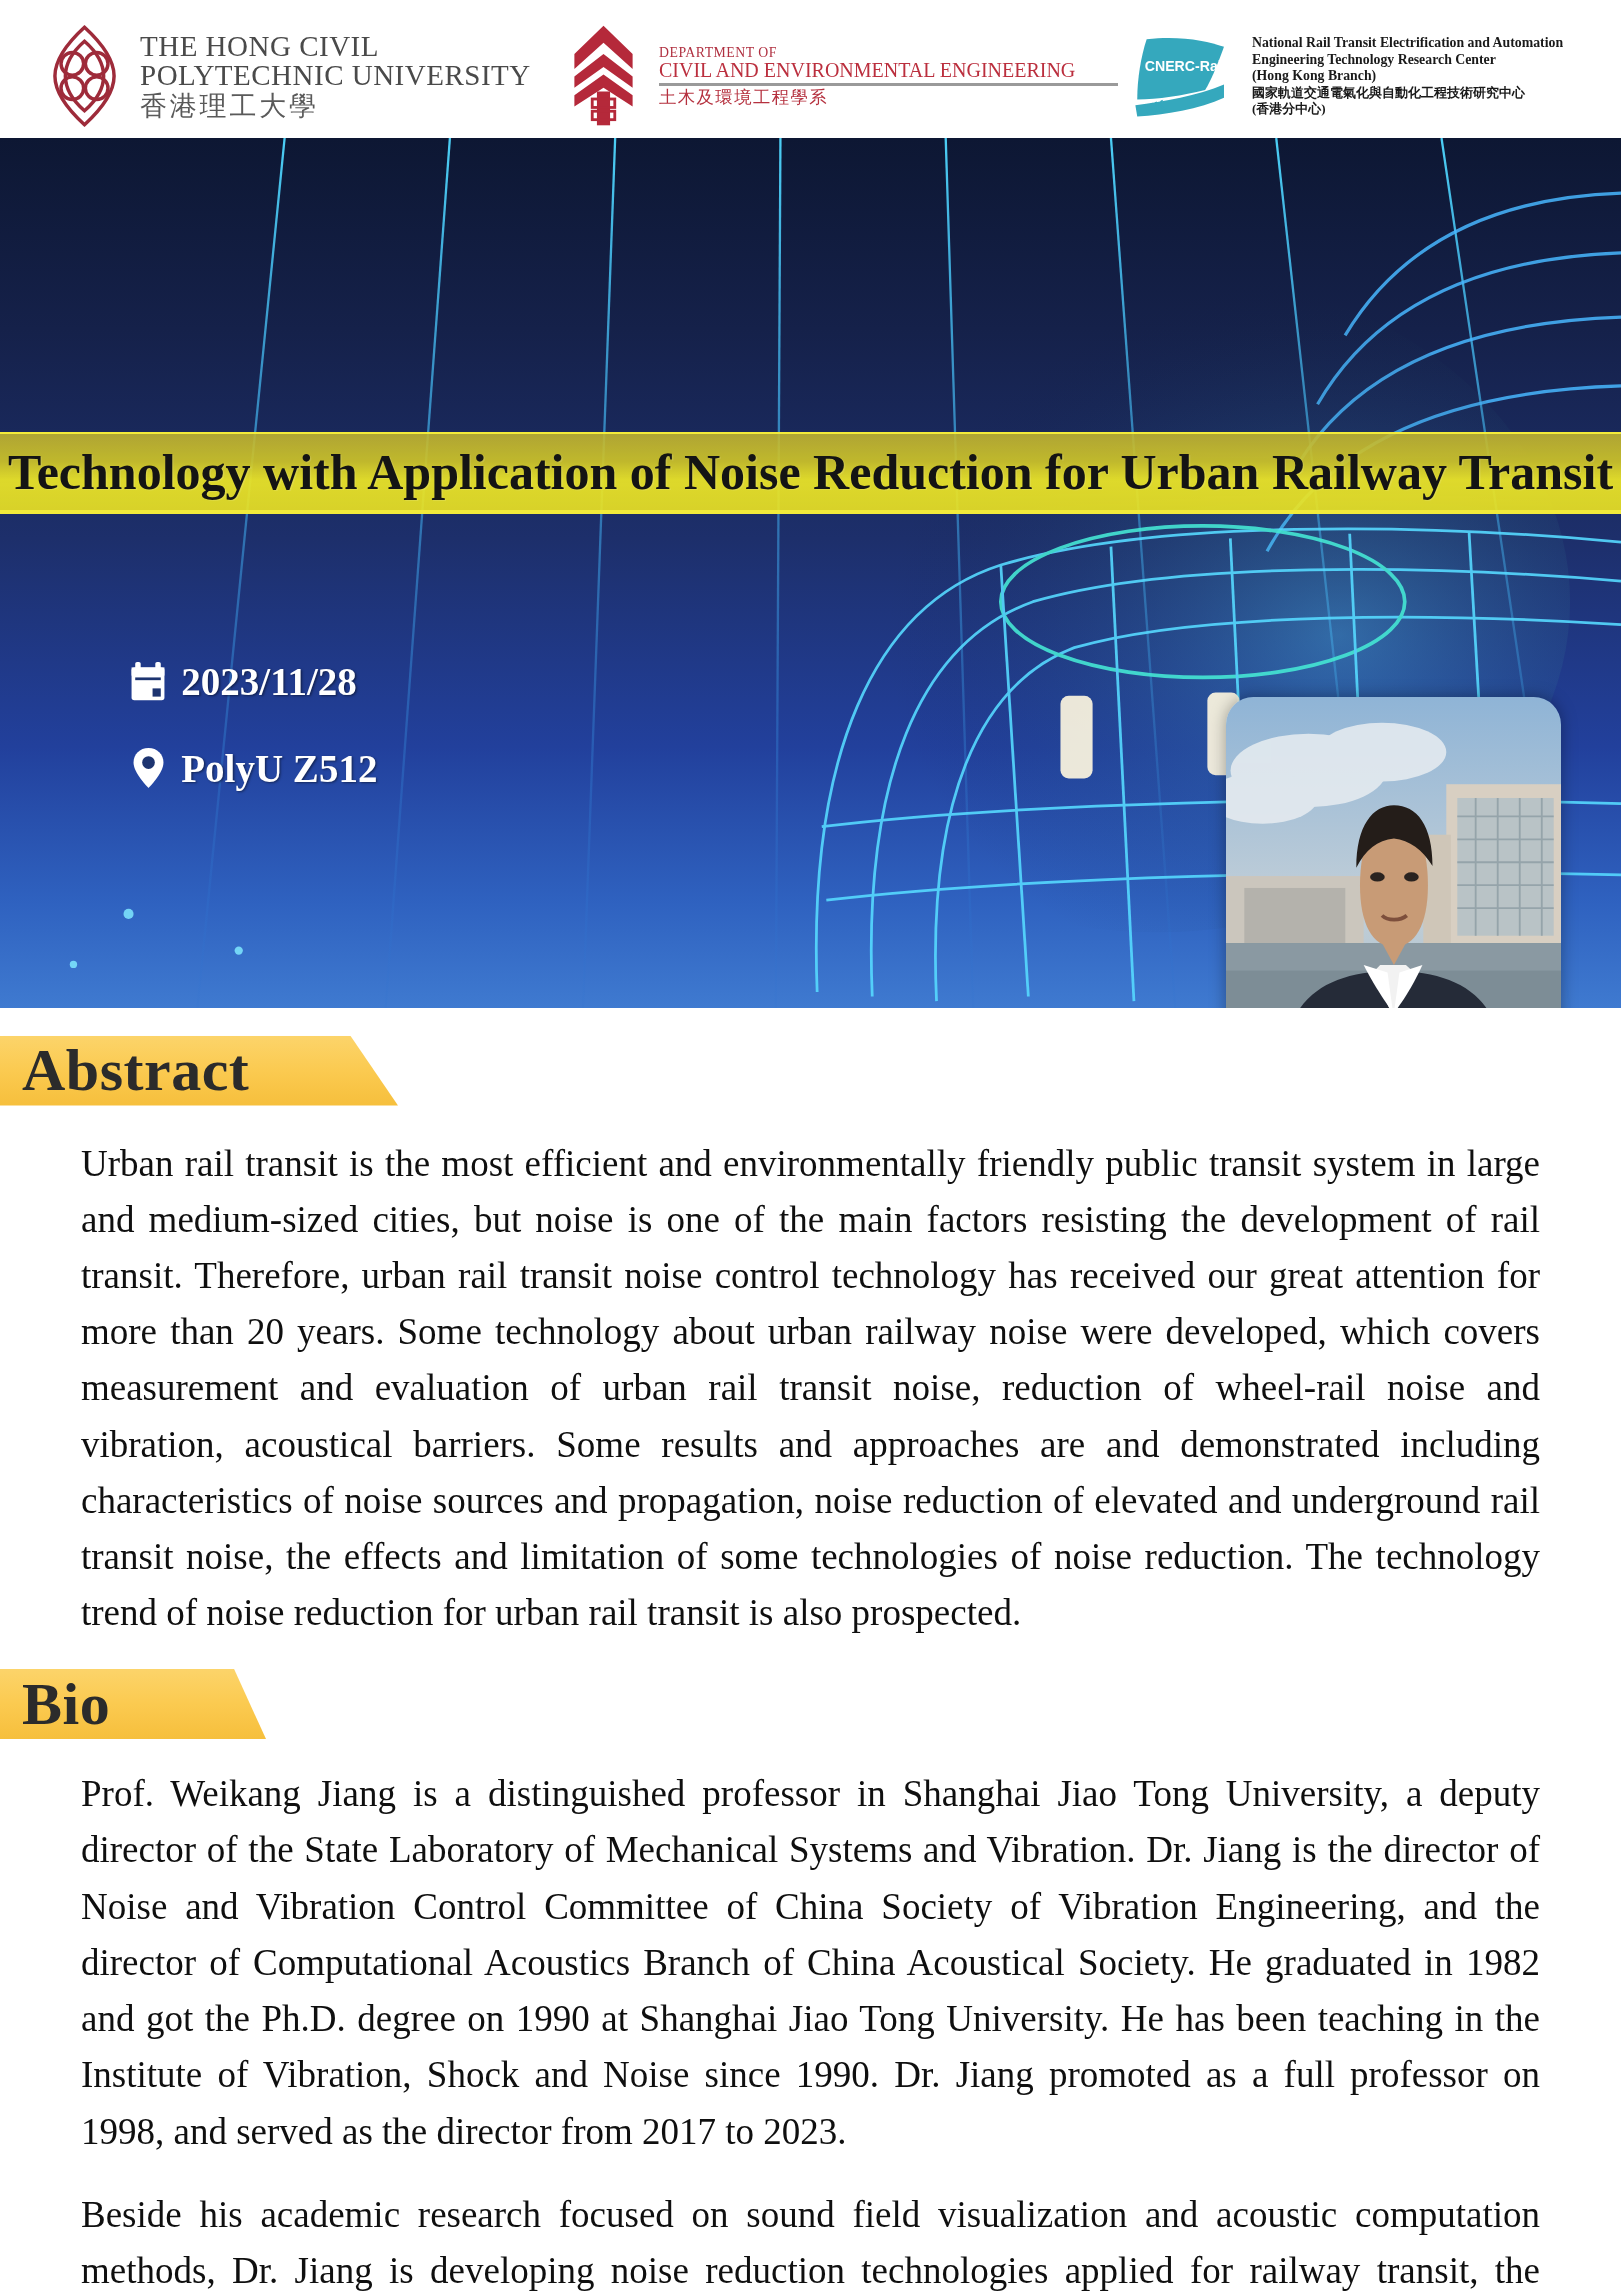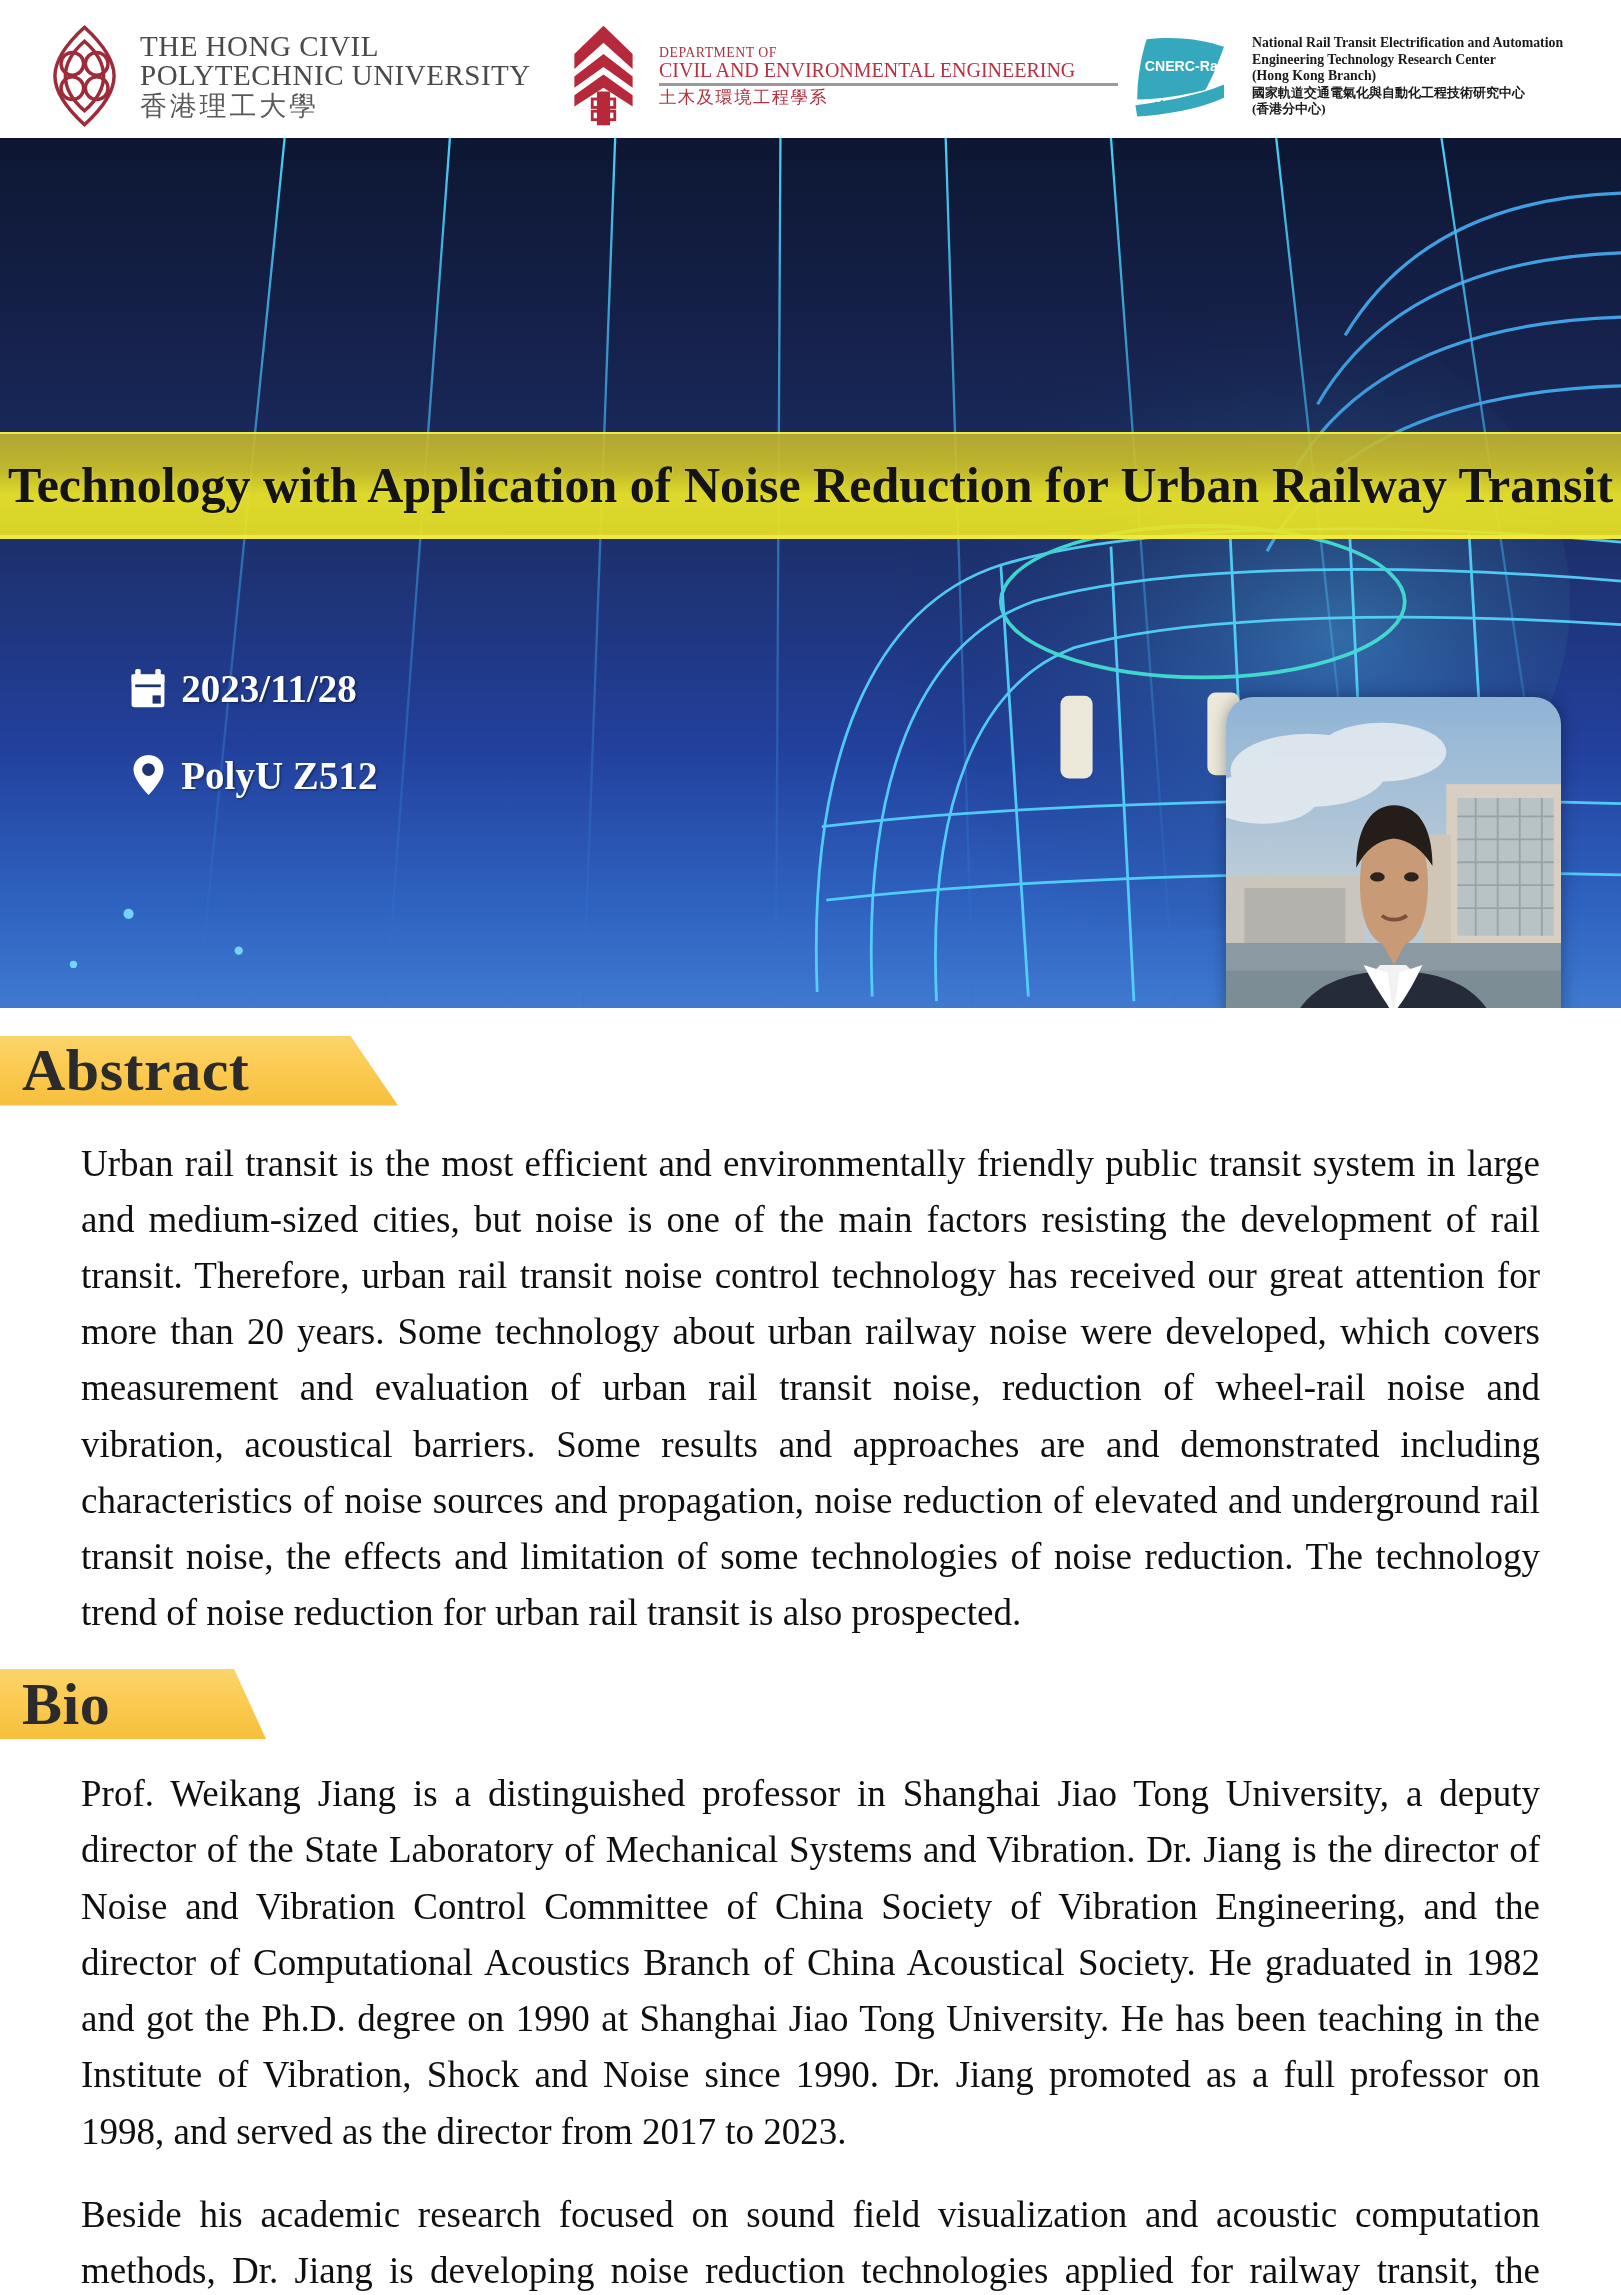--- a/index.html
+++ b/index.html
@@ -53,40 +53,40 @@
     position:absolute; top:69px; left:0; width:100%;
     text-align:center;
     font-size:95px; font-weight:bold; color:#ffe81c;
     letter-spacing:1.4px;
     font-family:"Liberation Serif", serif;
     text-shadow:2.8px 2.8px 0 rgba(0,0,0,0.30);
     z-index:4;
   }
 
   .subtitle-band {
-    position:absolute; top:294px; left:0; width:100%; height:107px;
+    position:absolute; top:294px; left:0; width:100%; height:82px;
     background:linear-gradient(180deg,
       rgba(196,182,46,0.88) 0%,
       rgba(206,196,40,0.92) 36%,
       rgba(232,226,40,0.95) 60%,
       rgba(236,228,34,0.9) 100%);
     border-top:2.8px solid rgba(245,238,60,0.9);
     border-bottom:4.1px solid rgba(245,238,60,0.95);
     display:flex; align-items:center; justify-content:center;
     z-index:3;
   }
   .subtitle-text {
     font-size:50px; font-weight:bold; color:#141414;
     white-space:nowrap; letter-spacing:0px;
     font-family:"Liberation Serif", serif;
     text-shadow:1.4px 1.4px 0 rgba(255,255,255,0.12);
   }
 
   .detail-block { position:absolute; top:514px; left:123px; z-index:5; }
-  .detail-row { display:flex; align-items:flex-end; height:59px; margin-bottom:27.5px; }
+  .detail-row { display:flex; align-items:center; height:59px; margin-bottom:27.5px; }
   .detail-icon { width:50px; flex:0 0 50px; display:flex; align-items:center; justify-content:center; }
   .detail-text {
     font-size:39px; color:#ffffff; font-weight:bold;
     font-family:"Liberation Serif", serif; white-space:nowrap;
     text-shadow:1.4px 1.4px 2.3px rgba(0,0,0,.45);
     margin-left:8.3px;
   }
 
   .speaker-name {
     position:absolute; top:869px; left:0; width:1258px;

